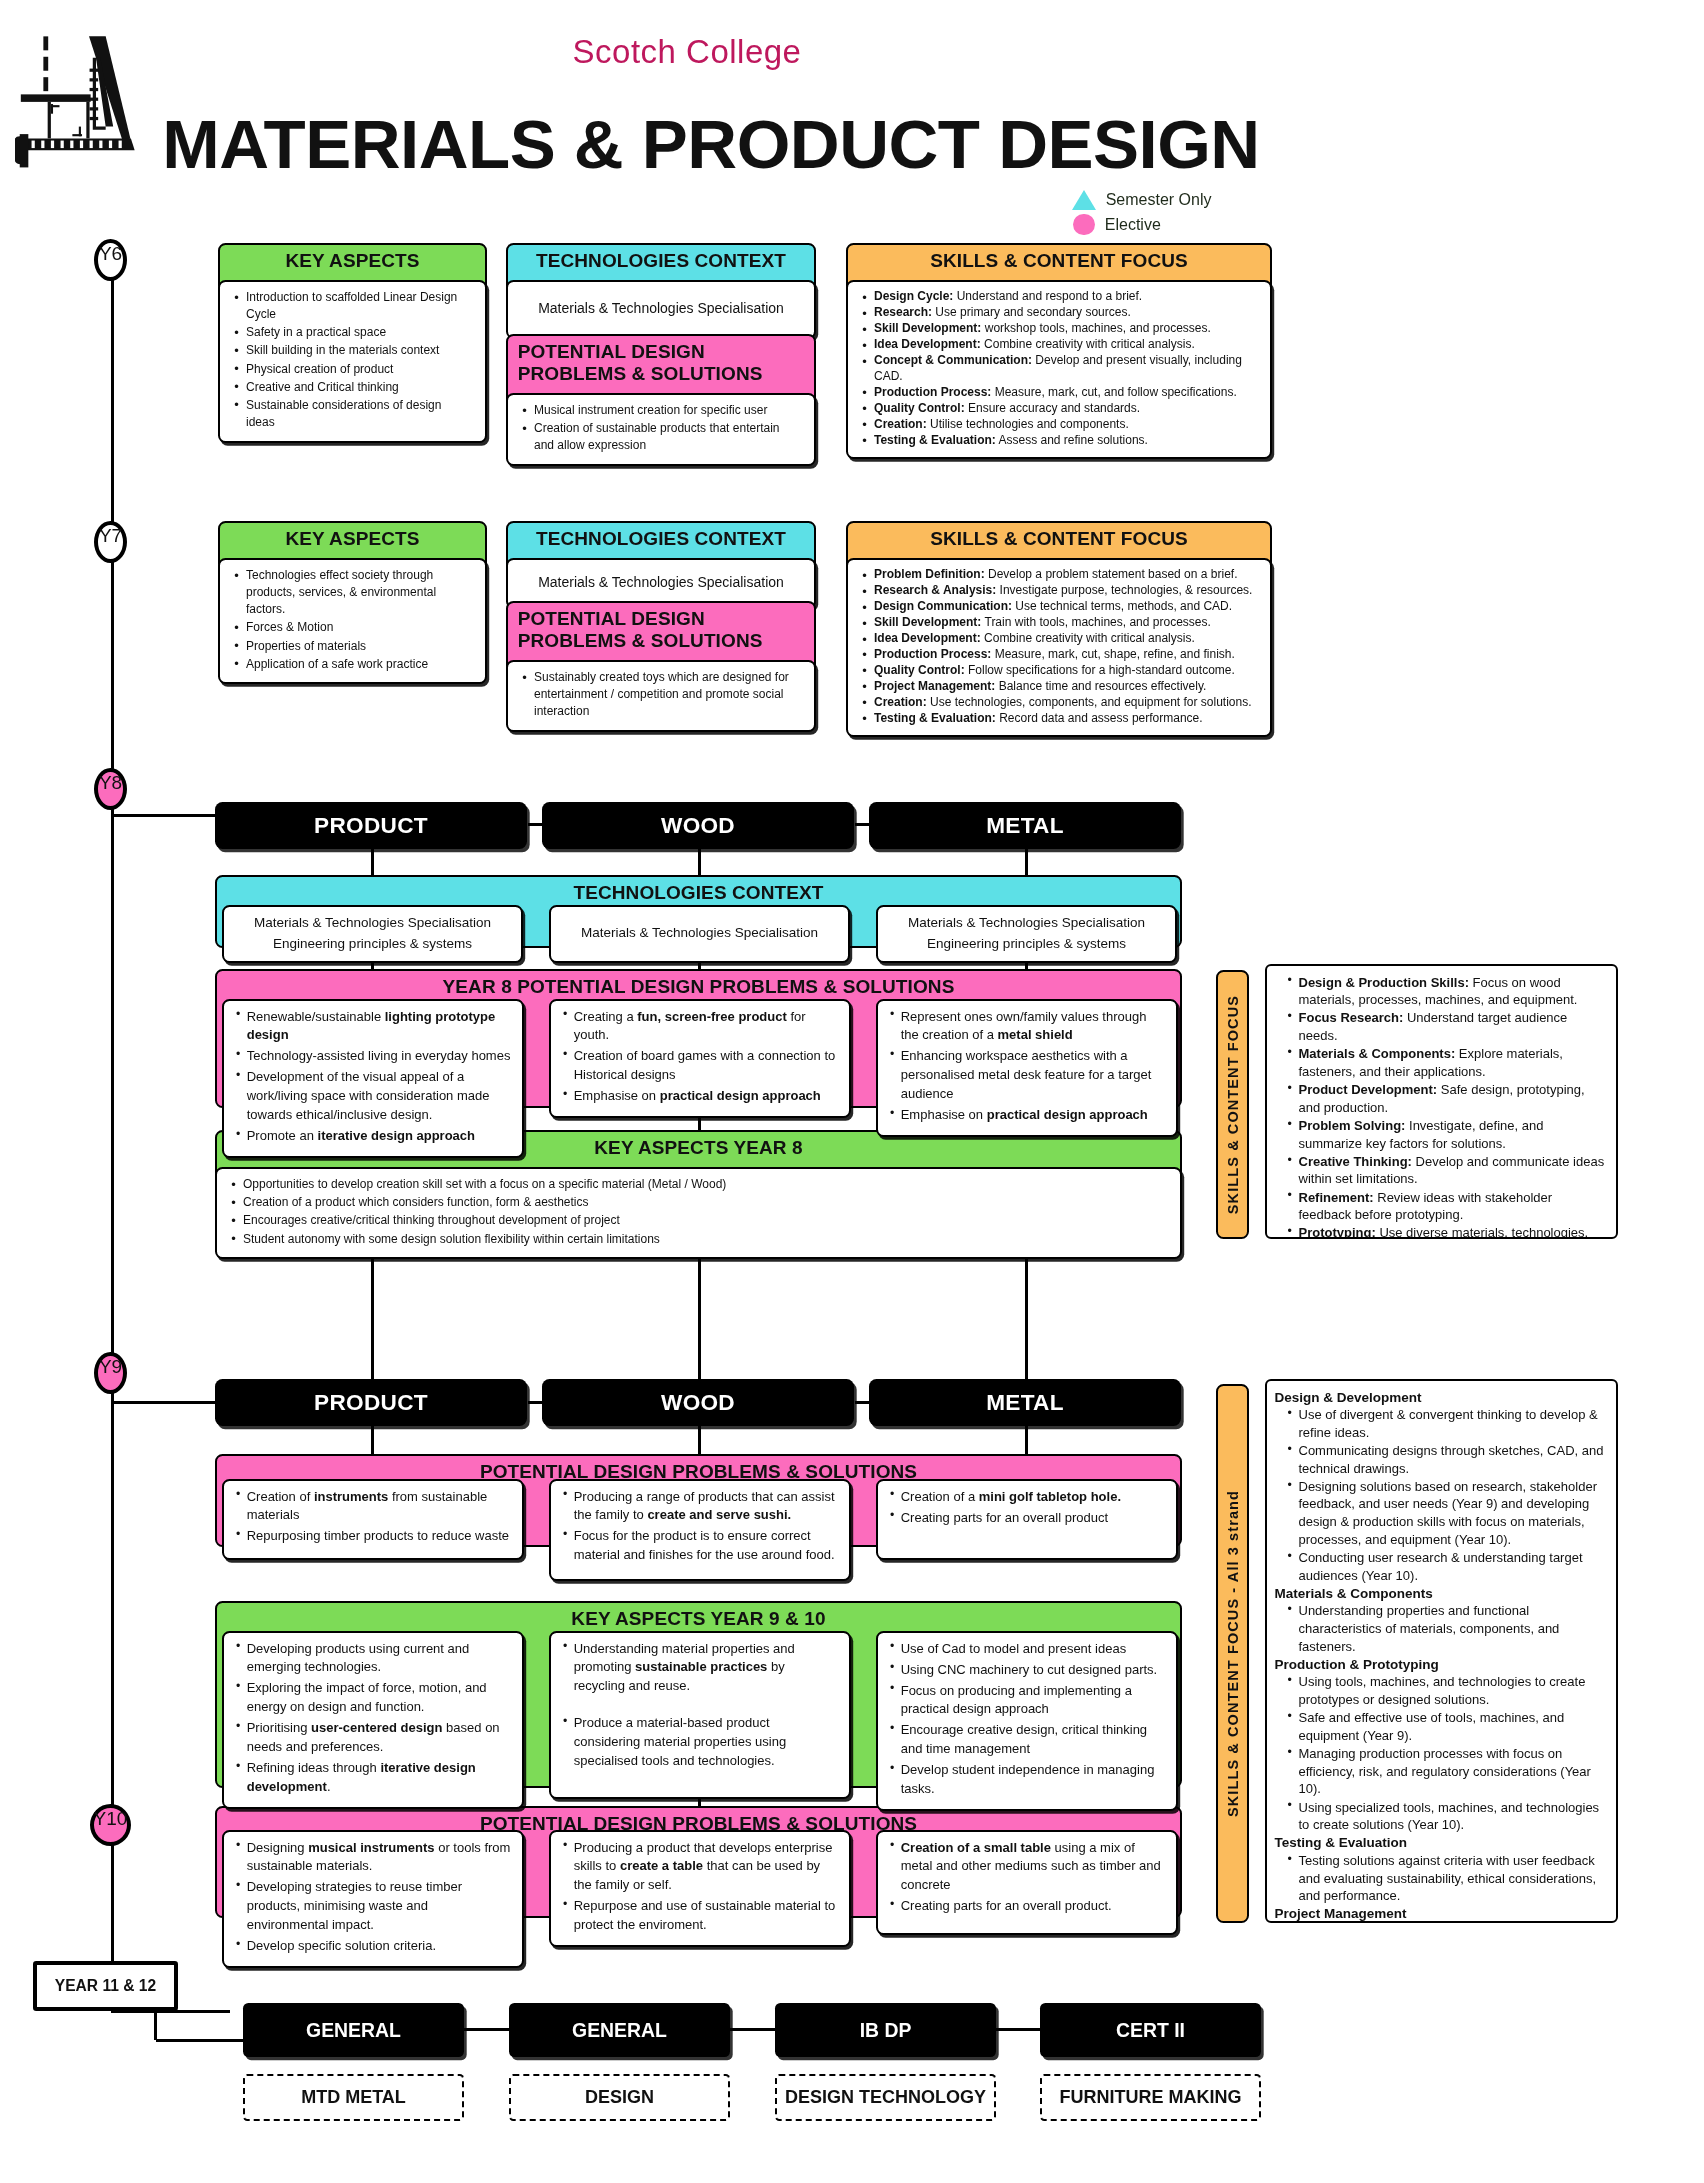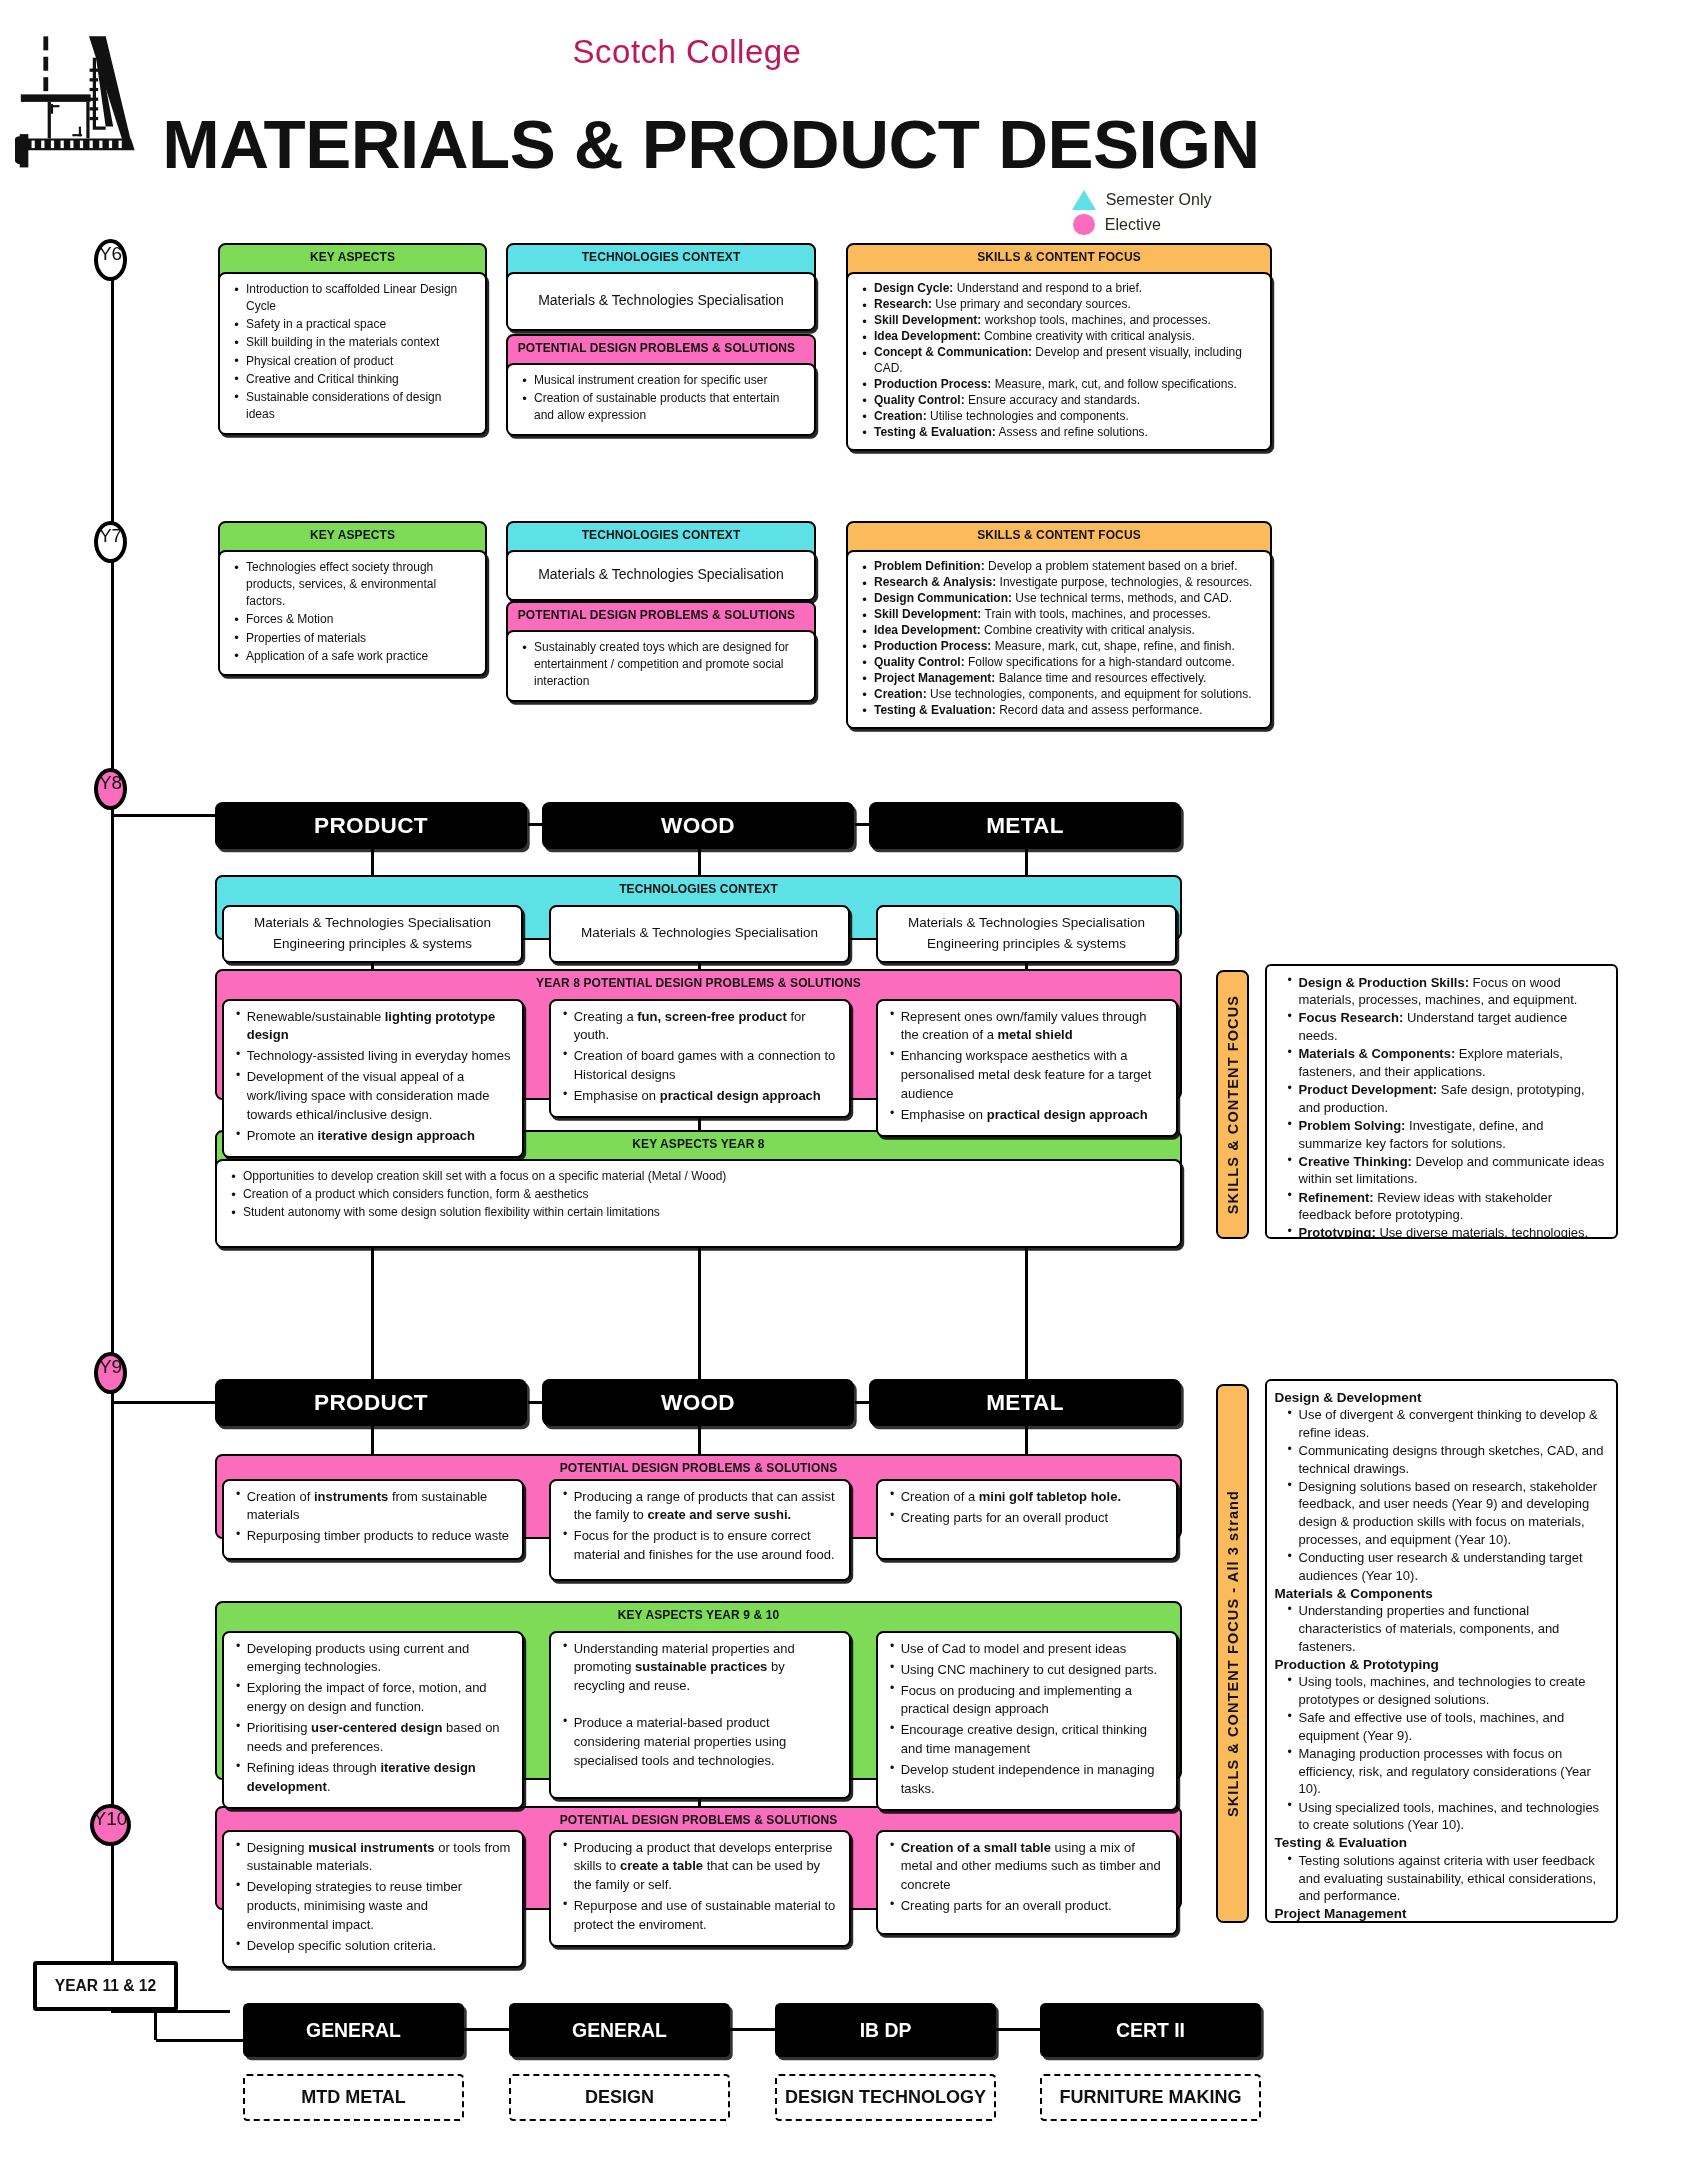--- a/index.html
+++ b/index.html
@@ -38,21 +38,21 @@
     position: absolute; width: 33px; height: 42px; border-radius: 50%;
     border: 4.8px solid #000; background: #fff;
     display: flex; justify-content: center;
     font-size: 19px; z-index: 6;
   }
   .year-node.elective { background: #fc6cbd; }
   
   .panel { position: absolute; }
   .panel-hd {
     border: 2.2px solid #000; border-radius: 7.5px;
-    font-size: 12px; font-weight: bold; text-align: center;
+    font-size: 19px; font-weight: bold; text-align: center;
     padding: 5.4px 3.2px 18.3px 3.2px; letter-spacing: 0.1px;
   }
   .hd-green { background: #7ddb57; }
   .hd-cyan  { background: #5de0e6; }
   .hd-pink  { background: #fc6cbd; }
   .hd-orange{ background: #fbbb5c; }
   .panel-body {
     position: relative; margin-top: -13px;
     background: #fff; border: 2.2px solid #000; border-radius: 7.5px;
     box-shadow: 2.2px 2.7px 0 rgba(0,0,0,.85);
@@ -363,20 +363,21 @@
       <li>Emphasise on <b>practical design approach</b></li>
     </ul>
 </div>
 
 <div class="panel" style="left:215px;top:1130px;width:967px">
   <div class="panel-hd hd-green">KEY ASPECTS YEAR 8</div>
   <div class="panel-body" style="min-height:89px">
     <ul>
         <li>Opportunities to develop creation skill set with a focus on a specific material (Metal / Wood)</li>
         <li>Creation of a product which considers function, form &amp; aesthetics</li>
+        <li>Encourages creative/critical thinking throughout development of project</li>
         <li>Student autonomy with some design solution flexibility within certain limitations</li>
       </ul>
   </div>
 </div>
 
 <div class="vtab" style="left:1216px;top:970px;width:33px;height:269px">
   <span>SKILLS &amp; CONTENT FOCUS</span>
 </div>
 <div class="infobox" style="left:1265px;top:964px;width:353px;height:275px">
   <ul>

